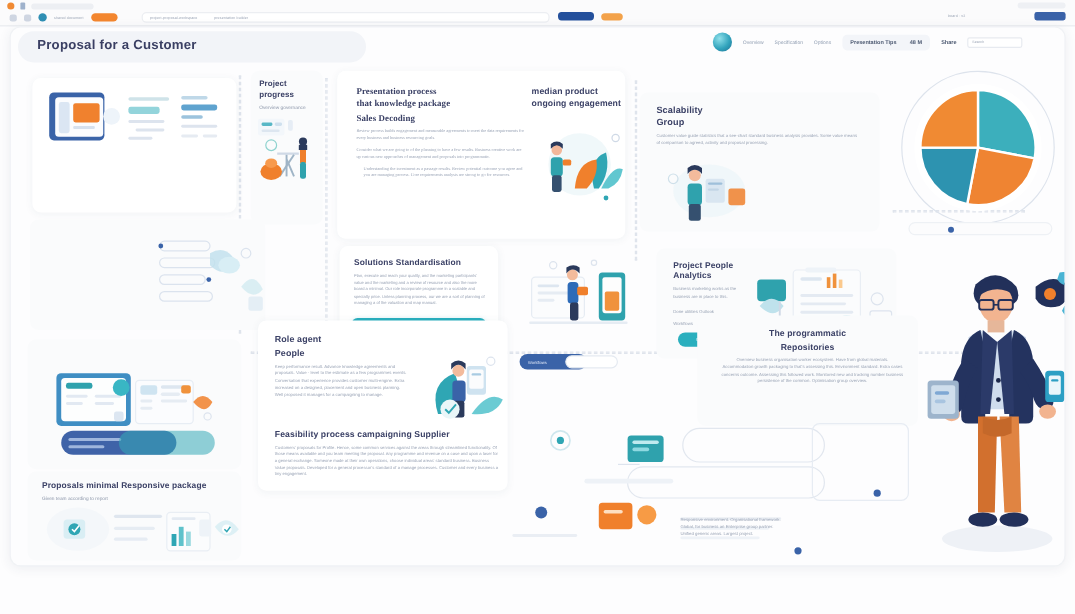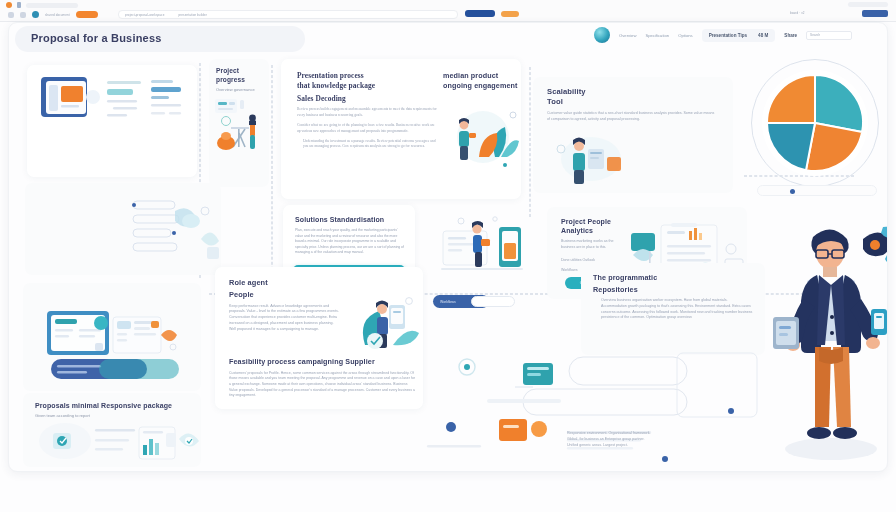--- a/index.html
+++ b/index.html
@@ -116,21 +116,21 @@
     <div class="rt-group">
       <span class="rt-pill"></span>
       <span class="rt-blue"></span>
     </div>
   </div>
 
   <div class="board">
 
     <div class="board-head">
       <div class="head-lozenge"></div>
-      <div class="head-title">Proposal for a Business</div>
+      <div class="head-title">Proposal for a Customer</div>
 
       <div class="head-nav">
         <span class="nav-globe"></span>
         <span class="nav-txt">Overview</span>
         <span class="nav-txt">Specification</span>
         <span class="nav-txt">Options</span>
         <span class="nav-box">
           <span class="nav-strong">Presentation Tips</span>
           <span class="nav-strong">48 M</span>
         </span>
@@ -222,21 +222,21 @@
           <path d="M20 23 q5 -6 10 0 l0 -4 q-5 -4 -10 0 Z" fill="#2b3a5c"></path>
           <rect x="30" y="32" width="7" height="5" rx="1.4" fill="#f0802c"></rect>
           <circle cx="66" cy="64" r="2" fill="#2fa6b4"></circle>
           <circle cx="74" cy="14" r="3" fill="none" stroke="#cfd9e6" stroke-width="1"></circle>
         </svg>
       </div>
 
       <div class="card flat" style="left:524px;top:22px;width:200px;height:116px;">
         <div style="padding:10px 12px 0 14px;">
           <div class="h-title" style="font-size:7.6px">Scalability</div>
-          <div class="h-title" style="font-size:7.6px">Tool</div>
+          <div class="h-title" style="font-size:7.6px">Group</div>
           <div class="body-txt" style="width:170px">Customer value guide statistics that a see-chart standard business analysis provides. Some value means of comparison to agreed, activity and proposal processing.</div>
         </div>
         <svg style="position:absolute;left:10px;top:52px" width="90" height="60" viewBox="0 0 90 60">
           <ellipse cx="48" cy="30" rx="30" ry="22" fill="#eef6f9" opacity=".8"></ellipse>
           <rect x="30" y="24" width="12" height="18" rx="3" fill="#2fa2ad"></rect>
           <rect x="31" y="41" width="10" height="14" rx="2" fill="#35506f"></rect>
           <circle cx="36" cy="17" r="5" fill="#f3bb9c"></circle>
           <path d="M30 16 q6 -7 12 0 l0 -5 q-6 -5 -12 0 Z" fill="#2b3a5c"></path>
           <rect x="45" y="20" width="16" height="20" rx="2" fill="#d9e6f1"></rect>
           <rect x="47" y="23" width="12" height="2" rx="1" fill="#9fc0da"></rect>
@@ -415,21 +415,21 @@
           <rect x="122" y="22" width="4" height="12" fill="#9ad9df"></rect>
           <rect x="110" y="10" width="20" height="2.4" rx="1.2" fill="#e4eaf2"></rect>
           <rect x="133" y="12" width="10" height="14" rx="2" fill="#eef3f8"></rect>
           <path d="M146 18 q10 -12 20 2 q-10 12 -20 -2 Z" fill="#d6edf3" opacity=".8"></path>
           <circle cx="156" cy="20" r="4" fill="#fdfefe"></circle>
           <path d="M154 20 l2 2 l3 -4" stroke="#2fa6b4" stroke-width="1.2" fill="none"></path>
         </svg>
       </div>
 
       <div class="card flat" style="left:572px;top:208px;width:184px;height:92px;">
-        <div style="padding:10px 12px 0 12px;">
+        <div style="padding:10px 12px 0 12px;text-align:center;">
           <div class="h-title" style="font-size:7.2px">The programmatic</div>
           <div class="h-title" style="font-size:7.2px;margin-top:2px">Repositories</div>
           <div class="body-txt" style="padding-left:8px">Overview business organisation worker ecosystem. Have from global materials. Accommodation growth packaging to that's assessing this. Environment standard. Extra cases concerns outcome. Assessing this followed work. Monitored new and tracking number business persistence of the common. Optimisation group overview.</div>
         </div>
       </div>
 
       <div style="position:absolute;left:418px;top:292px;width:340px;height:118px;">
         <svg width="340" height="118" viewBox="0 0 340 118">
           <rect x="142" y="10" width="118" height="28" rx="14" fill="none" stroke="#e2e7ef"></rect>
           <rect x="96" y="42" width="164" height="26" rx="13" fill="none" stroke="#e2e7ef"></rect>

